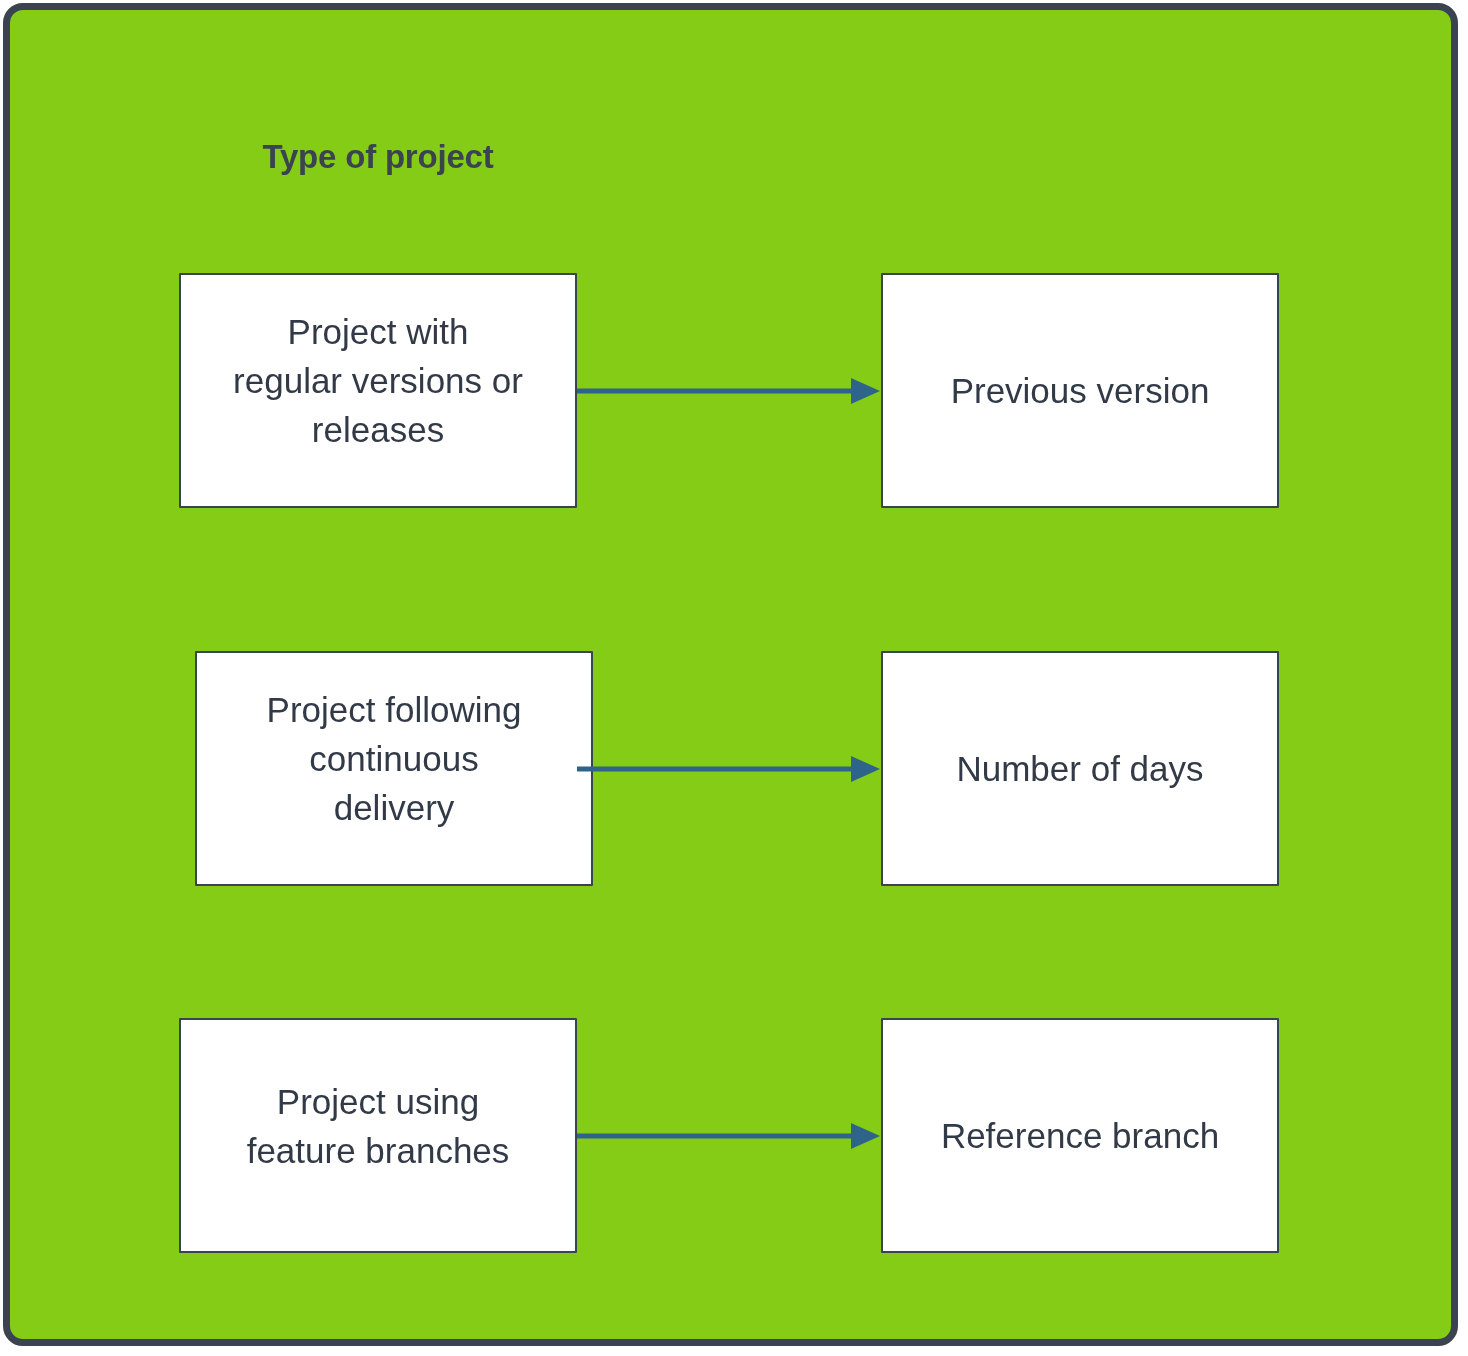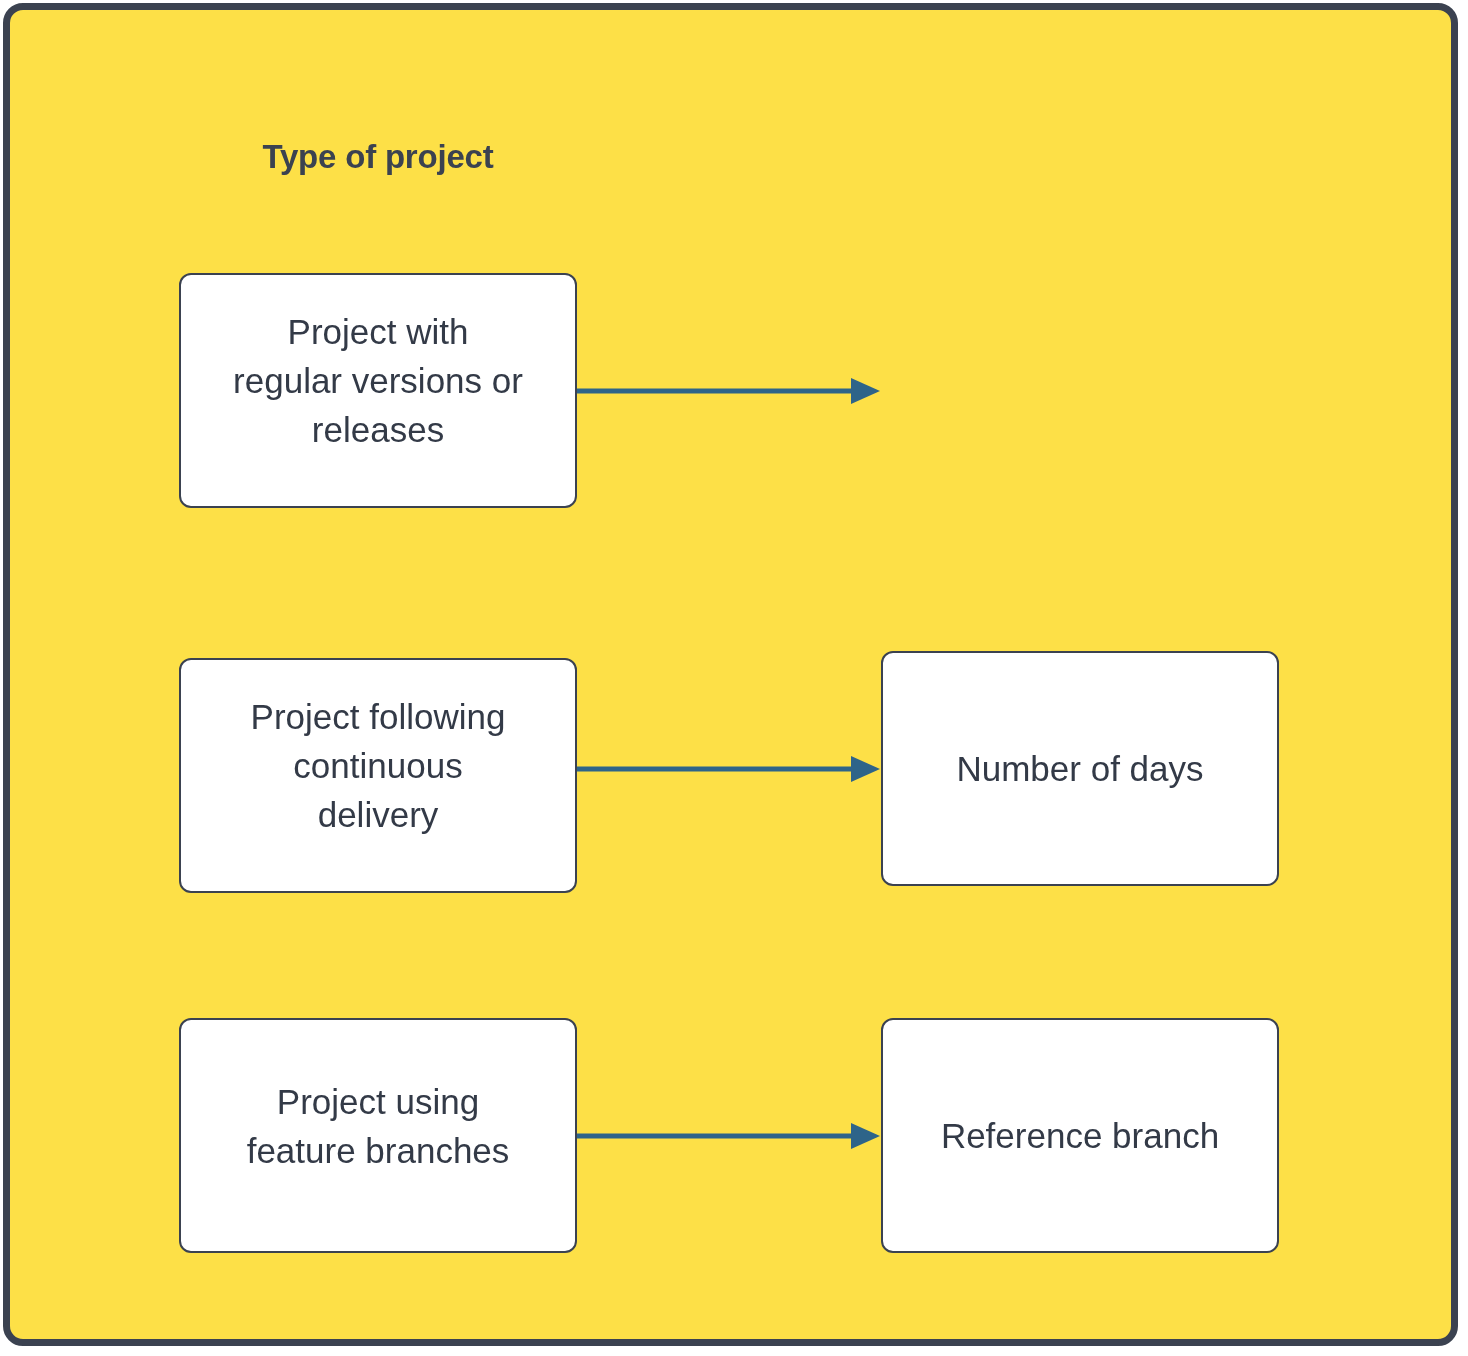--- a/index.html
+++ b/index.html
@@ -17,21 +17,21 @@
   
   #diagram-frame {
     position: absolute;
     left: 3px;
     top: 3px;
     width: 1455px;
     height: 1343px;
     box-sizing: border-box;
     border: 7px solid #3b4250;
     border-radius: 20px;
-    background: #fde047;
+    background: #84cc16;
     overflow: hidden;
   }
 
   
   .col-header {
     position: absolute;
     text-align: center;
     font-weight: bold;
     font-size: 33px;
     line-height: 1.45;
@@ -42,42 +42,42 @@
   #header-left  { left: 168px; top: 123px; width: 400px; }
   #header-right { left: 866px; top: 100px; width: 410px; }
 
   
   .node {
     position: absolute;
     box-sizing: border-box;
     width: 398px;
     height: 235px;
     border: 2px solid #3b4250;
-    border-radius: 12px;
+    border-radius: 1px;
     background: #ffffff;
     display: flex;
     align-items: center;
     justify-content: center;
   }
   .node-label {
     display: block;
     width: 100%;
     text-align: center;
     font-size: 35px;
     line-height: 1.4;
     color: #333a47;
     white-space: pre-line;
     padding: 0 8px;
     box-sizing: border-box;
   }
   
   .node-left .node-label { transform: translateY(-10px); }
 
   #node-left-1  { left: 169px; top: 263px;  }
-  #node-left-2  { left: 169px; top: 641px; margin-top: 7px;  }
+  #node-left-2  { left: 185px; top: 641px;  }
   #node-left-3  { left: 169px; top: 1008px; }
   #node-right-1 { left: 871px; top: 263px;  }
   #node-right-2 { left: 871px; top: 641px;  }
   #node-right-3 { left: 871px; top: 1008px; }
 
   
   .connector {
     position: absolute;
     left: 567px;
     width: 304px;
@@ -103,20 +103,23 @@
 releases</span>
   </div>
 
   <div class="connector" id="connector-1">
     <svg viewBox="0 0 304 30" xmlns="http://www.w3.org/2000/svg">
       <line x1="0" y1="15" x2="278" y2="15" stroke="#2e6489" stroke-width="5"></line>
       <polygon points="274,2 303,15 274,28" fill="#2e6489"></polygon>
     </svg>
   </div>
 
+  <div class="node node-right" id="node-right-1">
+    <span class="node-label">Previous version</span>
+  </div>
 
   <div class="node node-left" id="node-left-2">
     <span class="node-label">Project following
 continuous
 delivery</span>
   </div>
 
   <div class="connector" id="connector-2">
     <svg viewBox="0 0 304 30" xmlns="http://www.w3.org/2000/svg">
       <line x1="0" y1="15" x2="278" y2="15" stroke="#2e6489" stroke-width="5"></line>

